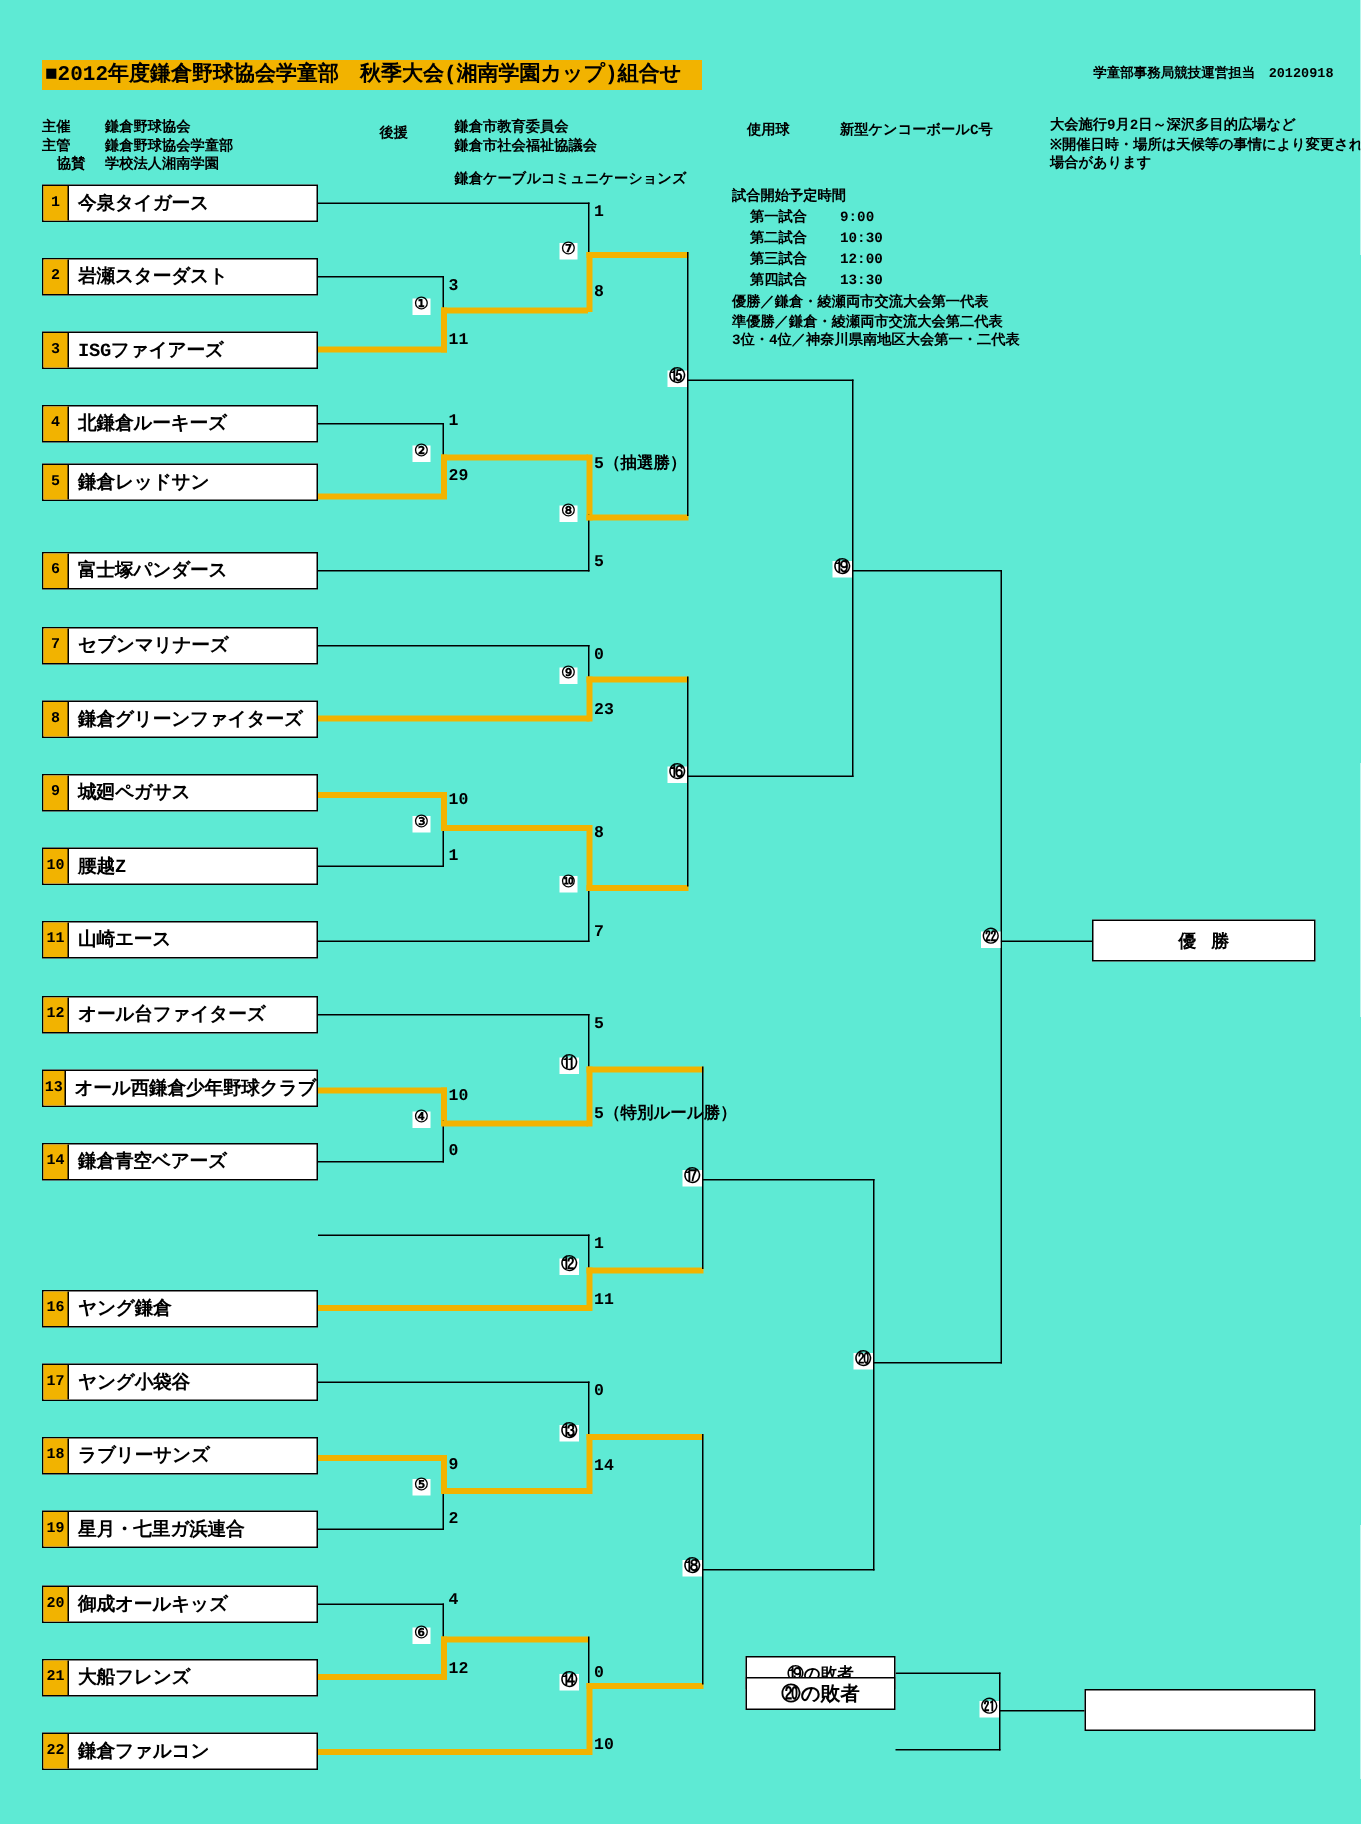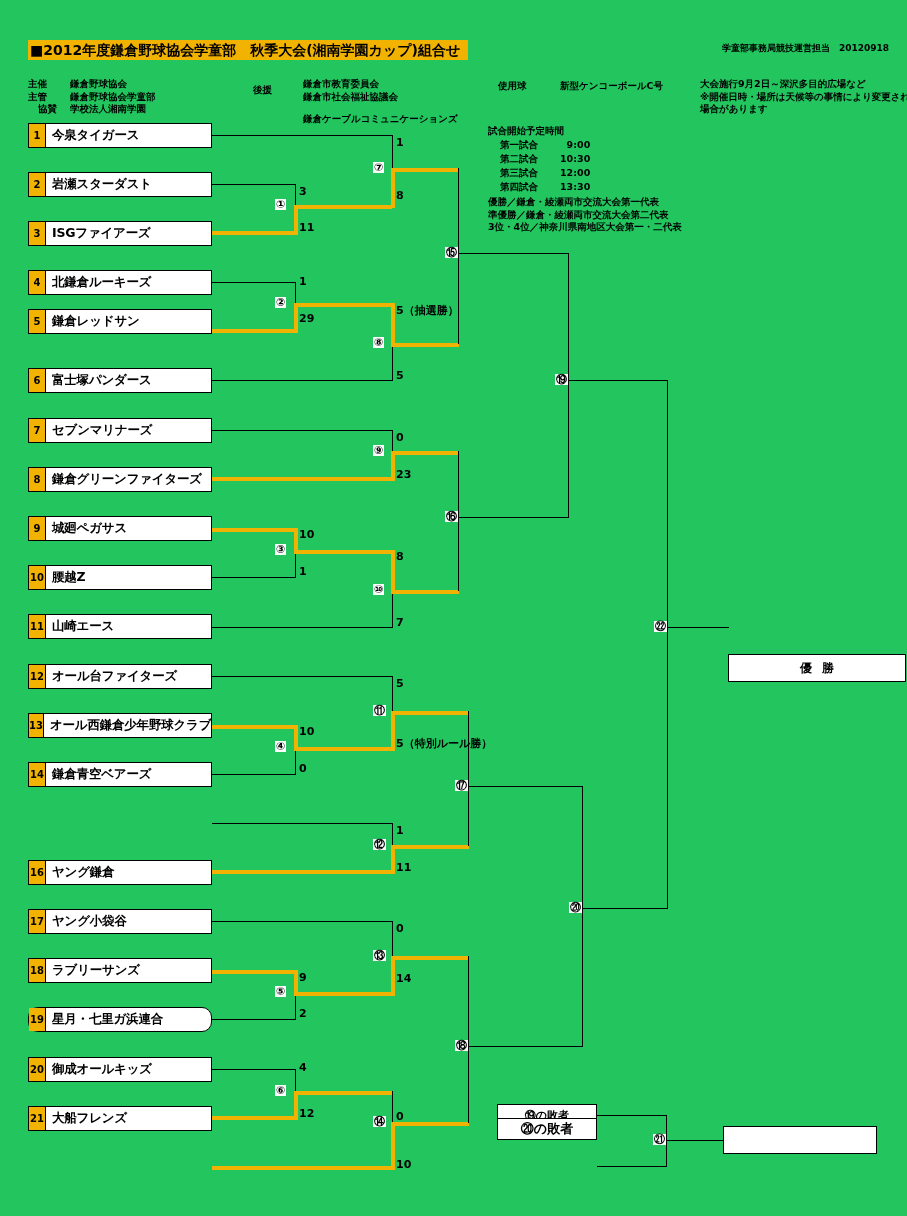--- a/index.html
+++ b/index.html
@@ -6,21 +6,22 @@
   body{
     font-family:"DejaVu Sans","Liberation Sans",sans-serif;
     color:#000;
     -webkit-font-smoothing:none;
   }
   #page{
     position:relative;
     width:907px;
     height:1216px;
     overflow:hidden;
-    background:#22c55e;
+    background:#5eead4;
+    font-family:Liberation Mono, monospace;
   }
   .abs{position:absolute;}
   
   #title-bar{
     left:28px; top:40px; width:440px; height:20px;
     background:#F2B300;
     font-size:14px; font-weight:bold;
     line-height:20px;
     padding-left:2px;
     box-sizing:border-box;
@@ -41,21 +42,21 @@
   #notice{
     left:676px;top:78px;width:226px;
     font-size:9.5px;font-weight:bold;line-height:12.5px;
   }
   
   #sched{left:488px;top:124px;font-size:9.5px;font-weight:bold;line-height:13px;}
   #sched .hd{margin-bottom:1px;}
   #sched table{border-collapse:collapse;font-size:9.5px;font-weight:bold;}
   #sched td{padding:0 0 1px 0;}
   #sched td.g{padding-left:12px;}
-  #sched td.t{padding-left:22px;text-align:right;}
+  #sched td.t{padding-left:22px;}
   #rep{left:488px;top:196px;font-size:9.5px;font-weight:bold;line-height:12.5px;white-space:nowrap;}
   
   .team{
     height:25px;
     border:1px solid #000;
     box-sizing:border-box;
     background:#fff;
     display:flex;
     align-items:center;
   }
@@ -100,21 +101,21 @@
   }
   
   .rbox{
     position:absolute;
     border:1px solid #000;
     box-sizing:border-box;
     background:#fff;
     display:flex;align-items:center;justify-content:center;
     font-size:12px;font-weight:bold;
   }
-  #champ-box{left:728px;top:613px;width:178px;height:28px;letter-spacing:10px;text-indent:10px;margin-top:41px;}
+  #champ-box{left:728px;top:613px;width:149px;height:28px;letter-spacing:10px;text-indent:10px;}
   #loser19-box{left:497px;top:1104px;width:100px;height:22px;font-size:11px;}
   #loser20-box{left:497px;top:1118px;width:100px;height:22px;font-size:13px;}
   #third-box{left:723px;top:1126px;width:154px;height:28px;}
 </style>
 </head>
 <body>
 
 <div id="page">
 
   <div class="abs" id="title-bar">■2012年度鎌倉野球協会学童部　秋季大会(湘南学園カップ)組合せ</div>
@@ -240,31 +241,35 @@
     <div class="nm">ヤング鎌倉</div>
   </div>
   <div class="abs team" style="left:28px;top:909px;width:184px;">
     <div class="num">17</div>
     <div class="nm">ヤング小袋谷</div>
   </div>
   <div class="abs team" style="left:28px;top:958px;width:184px;">
     <div class="num">18</div>
     <div class="nm">ラブリーサンズ</div>
   </div>
-  <div class="abs team" style="left:28px;top:1007px;width:184px;border-radius:10px;">
+  <div class="abs team" style="left:28px;top:1007px;width:184px;">
     <div class="num">19</div>
     <div class="nm">星月・七里ガ浜連合</div>
   </div>
   <div class="abs team" style="left:28px;top:1057px;width:184px;">
     <div class="num">20</div>
     <div class="nm">御成オールキッズ</div>
   </div>
   <div class="abs team" style="left:28px;top:1106px;width:184px;">
     <div class="num">21</div>
     <div class="nm">大船フレンズ</div>
+  </div>
+  <div class="abs team" style="left:28px;top:1155px;width:184px;">
+    <div class="num">22</div>
+    <div class="nm">鎌倉ファルコン</div>
   </div>
 
   <div class="h" style="left:212px;top:184px;width:84px;"></div>
   <div class="hw" style="left:212px;top:231px;width:86px;"></div>
   <div class="v" style="left:295px;top:184px;height:25px;"></div>
   <div class="vw" style="left:294px;top:205px;height:30px;"></div>
   <div class="hw" style="left:294px;top:205px;width:98px;"></div>
 
   <div class="h" style="left:212px;top:282px;width:84px;"></div>
   <div class="hw" style="left:212px;top:329px;width:86px;"></div>

